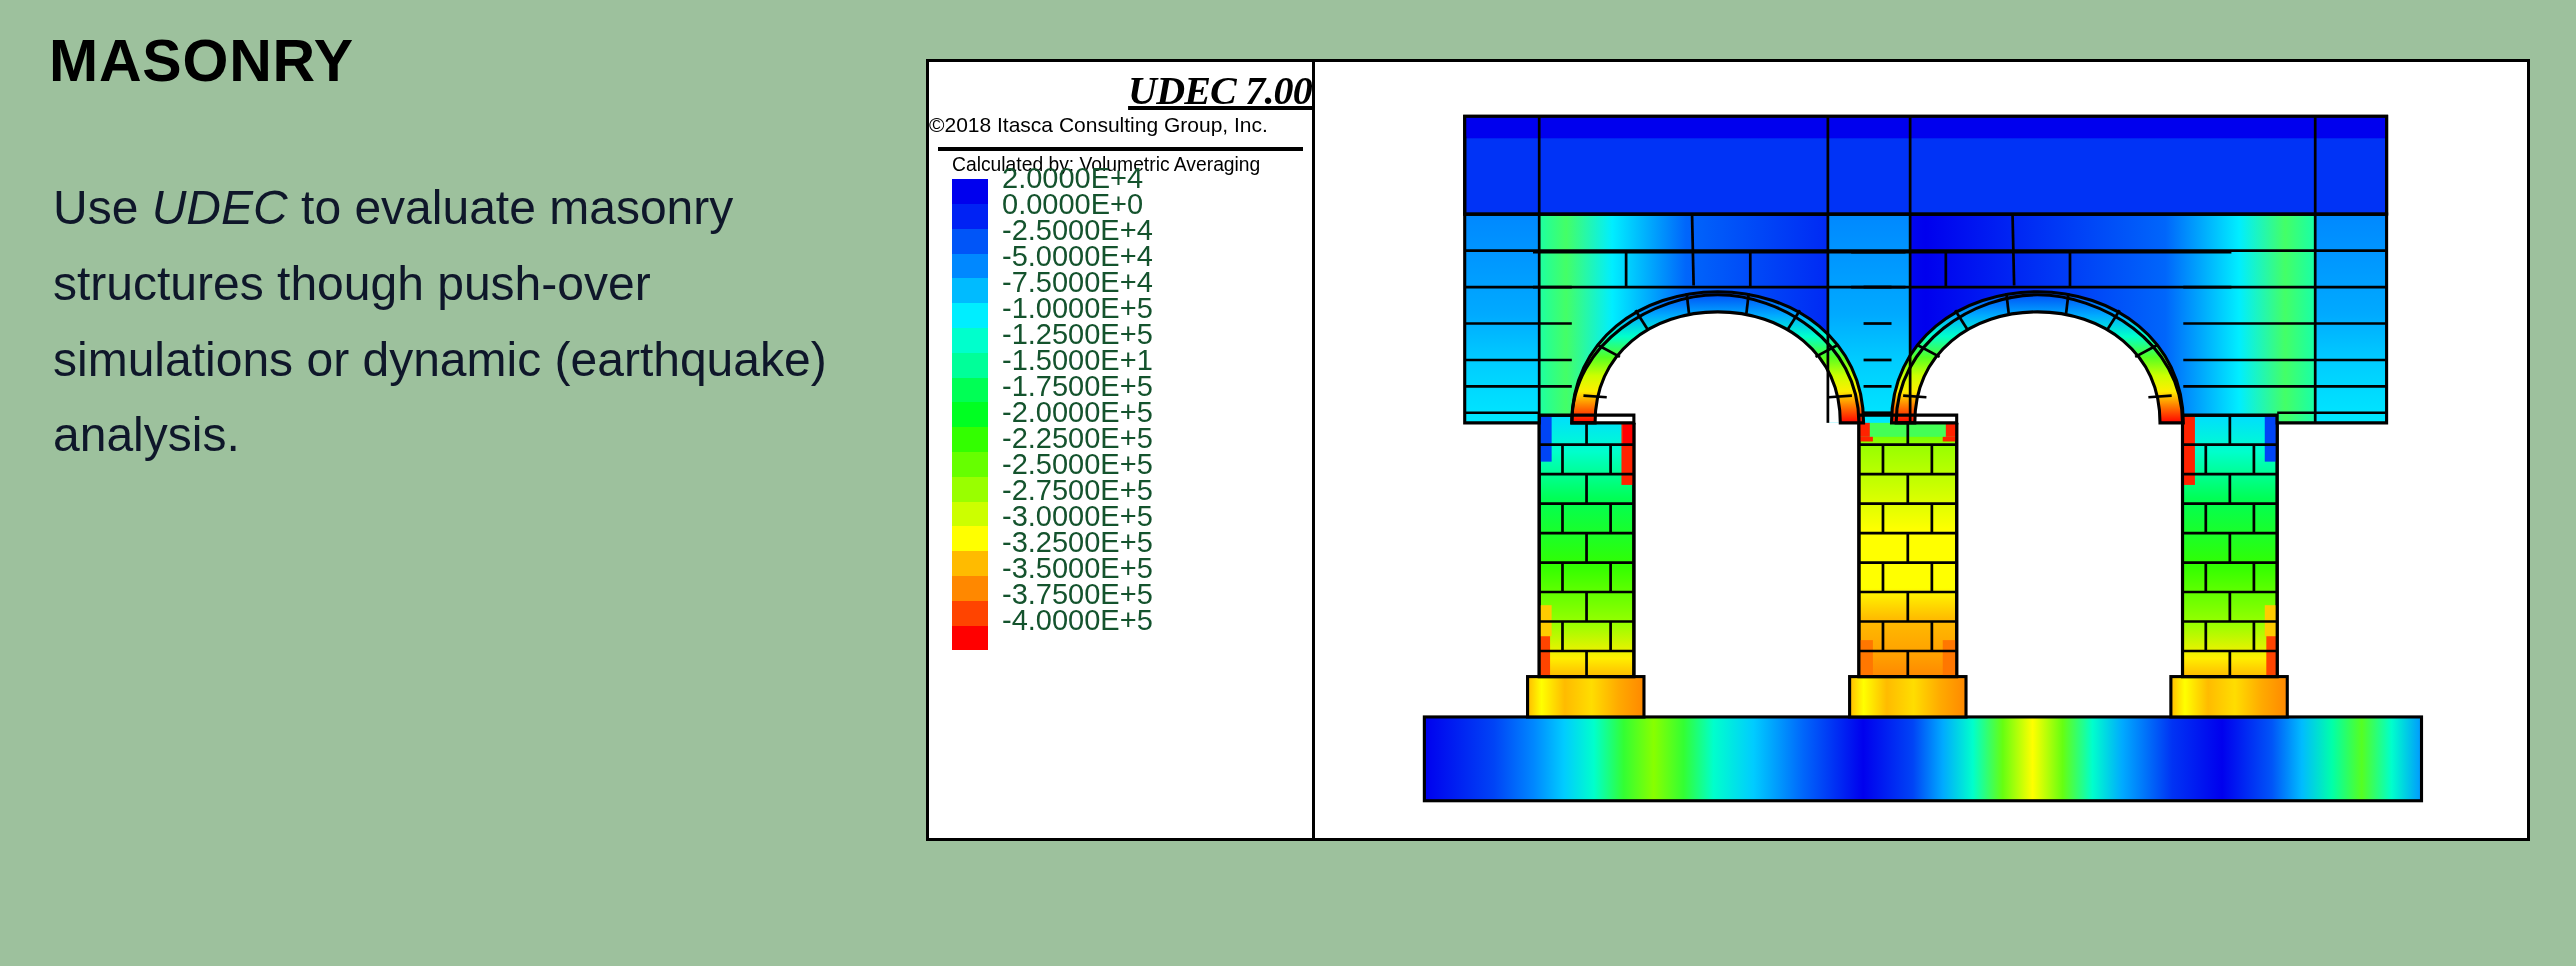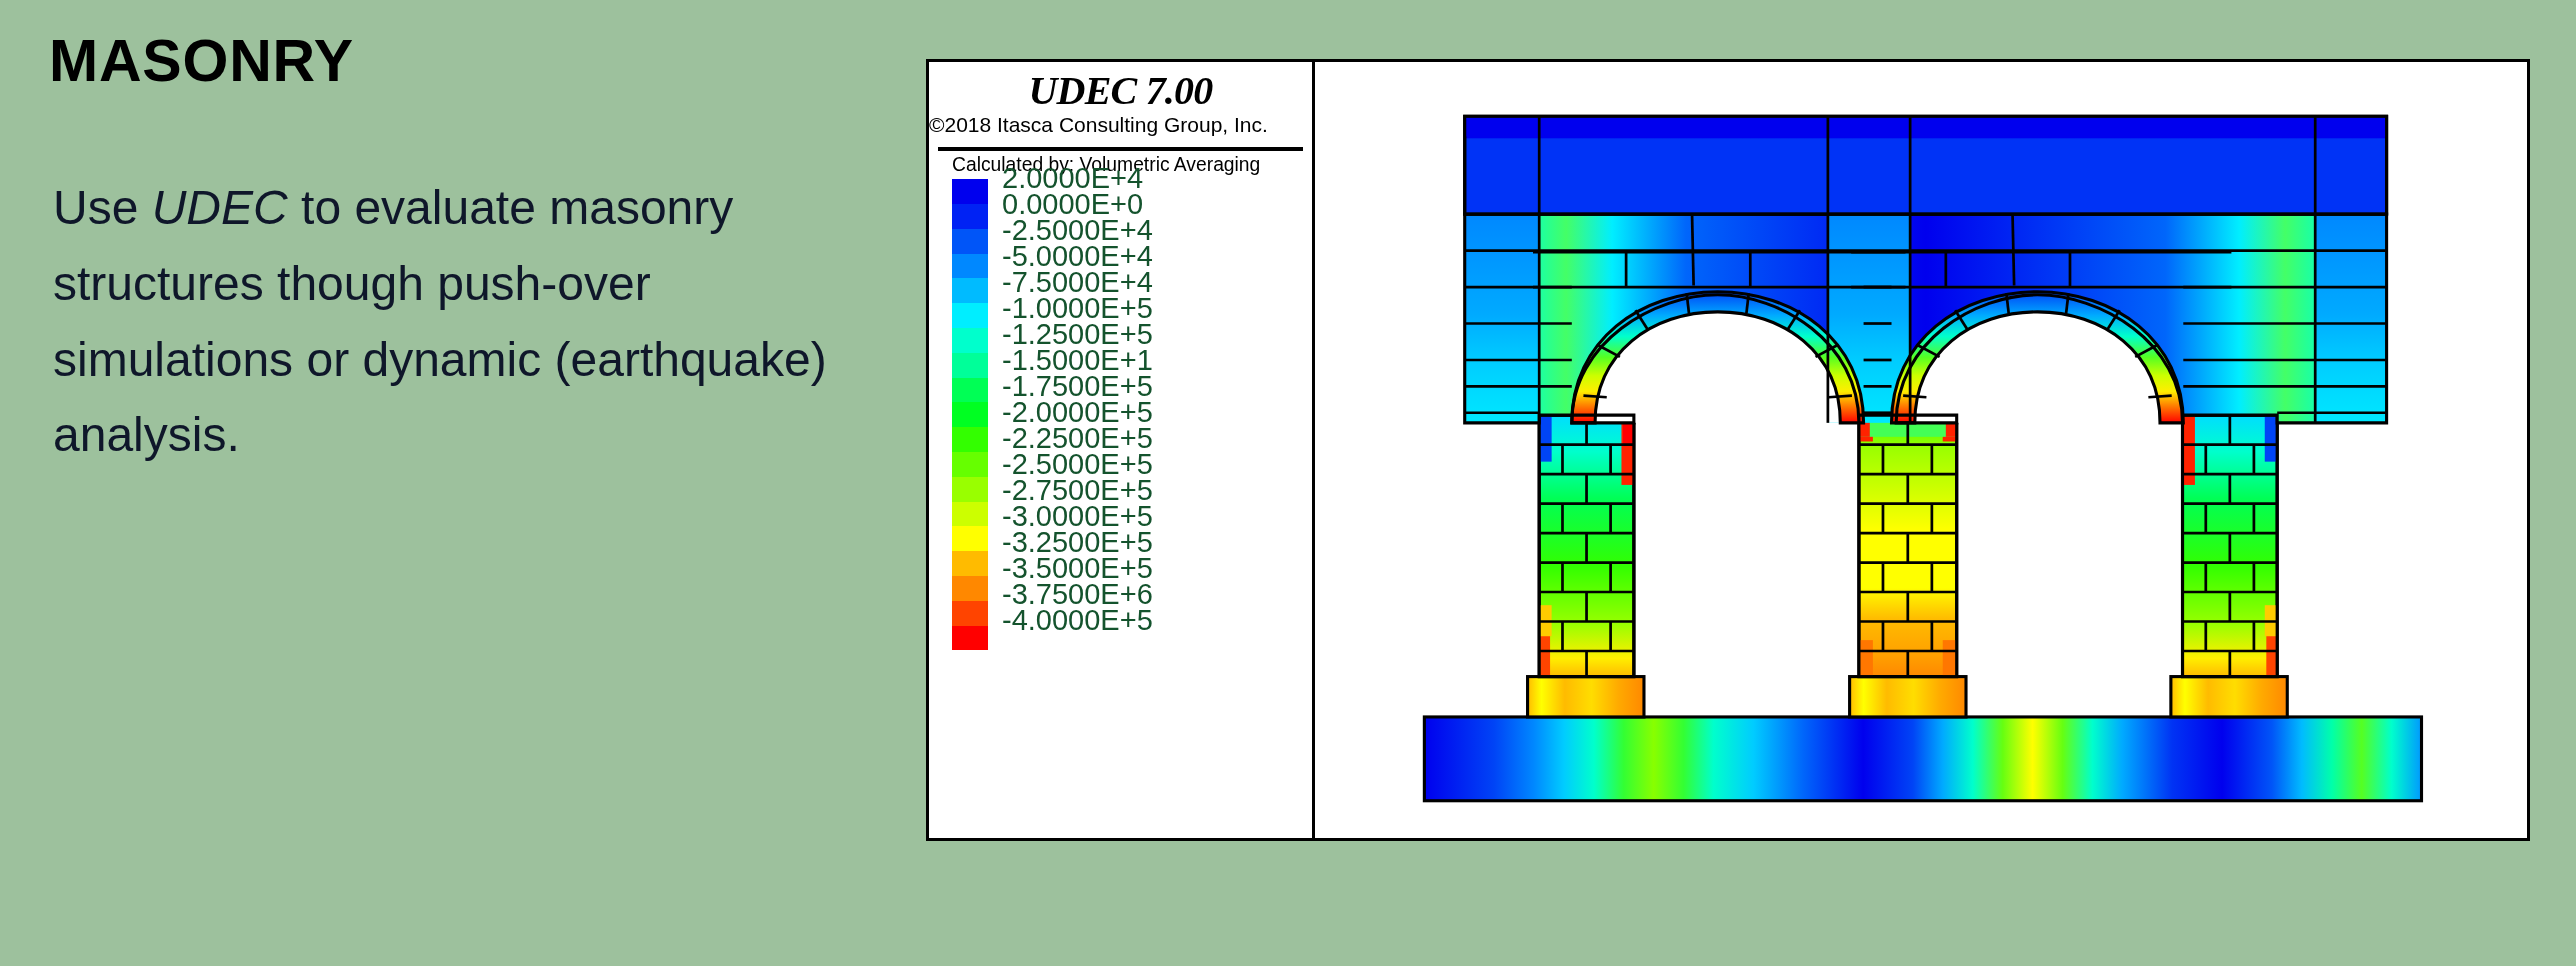--- a/index.html
+++ b/index.html
@@ -41,24 +41,24 @@
     border-right:3.9px solid #000;
     background:#fff;
     flex:0 0 386px;
   }
   .plot-pane{
     position:relative;flex:1 1 auto;height:100%;background:#fff;overflow:hidden;
   }
 
   
   .udec-title{
-    text-align:center;margin-top:7.7px;
+    text-align:right;margin-top:7.7px;
     font-family:"Liberation Serif", serif;
     font-weight:bold;font-style:italic;font-size:40px;
-    color:#000;line-height:1.05;letter-spacing:-0.8px;
+    color:#000;line-height:1.05;letter-spacing:-0.8px;text-decoration:underline;
   }
   .udec-copyright{
     text-align:left;margin-top:1.5px;
     font-family:"Liberation Sans", sans-serif;
     font-size:21px;color:#000;
   }
   .rule{
     height:3.9px;background:#000;margin:10px 9.3px 0 9.3px;
   }
   .legend-heading{
@@ -147,21 +147,21 @@
             <span>-1.2500E+5</span>
             <span>-1.5000E+1</span>
             <span>-1.7500E+5</span>
             <span>-2.0000E+5</span>
             <span>-2.2500E+5</span>
             <span>-2.5000E+5</span>
             <span>-2.7500E+5</span>
             <span>-3.0000E+5</span>
             <span>-3.2500E+5</span>
             <span>-3.5000E+5</span>
-            <span>-3.7500E+6</span>
+            <span>-3.7500E+5</span>
             <span>-4.0000E+5</span>
           </div>
       </div>
     </div>
 
     <div class="plot-pane">
       <svg class="plot-svg" viewBox="0 0 1560 1000" preserveAspectRatio="xMidYMid meet">
         <defs>
 
           <linearGradient id="gTopCap" x1="0" y1="0" x2="0" y2="1">

